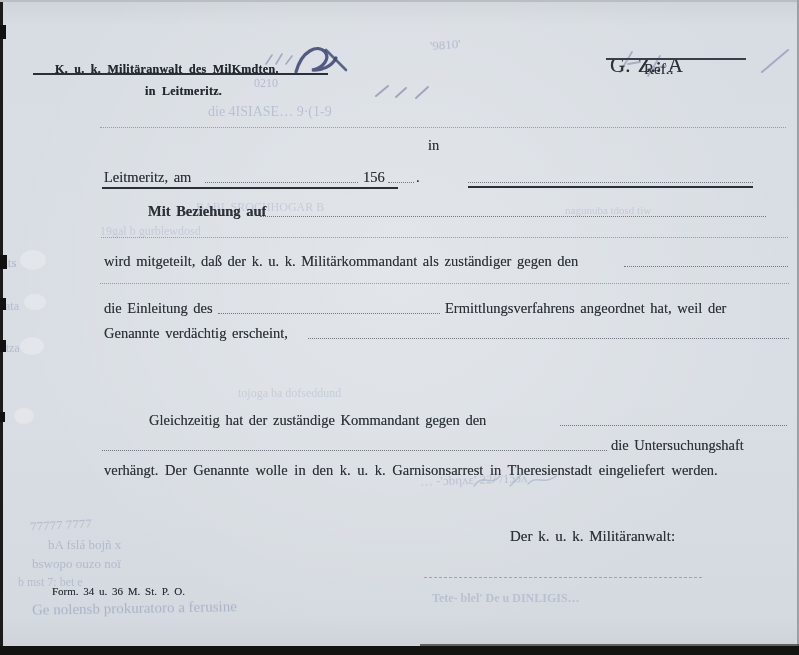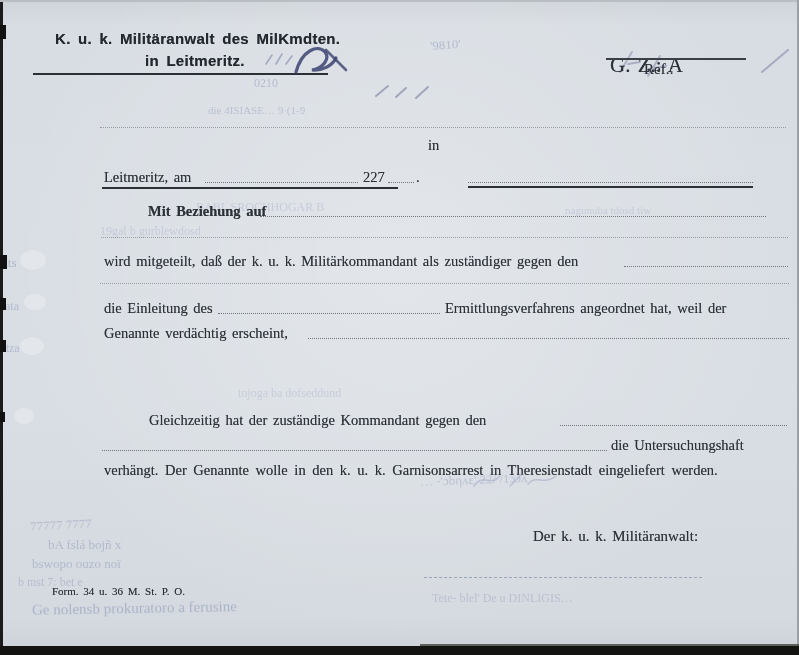--- a/index.html
+++ b/index.html
@@ -7,23 +7,23 @@
     position:relative;width:799px;height:655px;overflow:hidden;
     background:
       radial-gradient(ellipse at 50% 40%, rgba(255,255,255,.25), rgba(255,255,255,0) 70%),
       linear-gradient(180deg,#cfd4da 0%, #d8dde3 4%, #d9dee4 60%, #d5dae0 94%, #cdd2d8 100%);
     font-family:"Liberation Serif", serif;
     color:#2f343b;
   }
   .abs{position:absolute;}
   .print{font-size:14.5px; word-spacing:2px; white-space:nowrap; color:#2c3138;
          text-shadow:0 0 .4px rgba(40,45,55,.55);}
-  .hdr{font-family:Liberation Sans, sans-serif; font-weight:bold; font-size:15px;
+  .hdr{font-family:Liberation Serif, serif; font-weight:bold; font-size:12px;
        letter-spacing:.3px; word-spacing:3px; color:#23272e; white-space:nowrap;
-       text-shadow:0 0 .5px rgba(25,30,40,.6);}
+       text-shadow:0 0 .5px rgba(25,30,40,.6);margin-top:32px;}
   .dotline{height:0;border-bottom:1.6px dotted rgba(72,78,88,.72);}
   .dotline.faint{border-bottom:1.3px dotted rgba(82,88,100,.5);}
   .solidline{background:#2b2f36;height:2px;}
   .thinline{background:#3a3f47;height:1.5px;}
   .dashline{height:0;border-top:1.2px dashed rgba(126,136,158,.65);}
   .bleed{position:absolute;font-family:"Liberation Serif",serif;color:#8e98b8;
          white-space:nowrap;filter:blur(.6px);pointer-events:none;}
   .blot{position:absolute;border-radius:50%;background:#e4e8ec;opacity:.85;}
   .edgeL{position:absolute;left:0;top:0;width:3px;height:655px;background:#1b1b1b;}
   .notch{position:absolute;left:0;background:#111;}
@@ -33,35 +33,35 @@
   .edgeR{position:absolute;right:0;top:0;width:2px;height:655px;background:#9aa0a6;}
   svg.scribble{position:absolute;overflow:visible;}
 </style>
 </head>
 <body>
 
 <div class="page">
 
   <div class="abs" style="left:0;top:0;width:799px;height:655px;">
       <div class="bleed" style="left: 254px; top: 76px; font-size: 12px; opacity: 0.5;">0210</div>
-      <div class="bleed" style="left: 208px; top: 104px; font-size: 11px; opacity: 0.45;">die 4ISIASE…  9·(1-9</div>
+      <div class="bleed" style="left: 208px; top: 104px; font-size: 14px; opacity: 0.45;">die 4ISIASE…  9·(1-9</div>
       <div class="bleed" style="left: 430px; top: 37px; font-size: 13px; opacity: 0.55; transform: rotate(-4deg);">'9810'</div>
       <div class="bleed" style="left: 196px; top: 200px; font-size: 12px; opacity: 0.32;">BABL  SROCHHOGAR  B</div>
       <div class="bleed" style="left: 565px; top: 204px; font-size: 11px; opacity: 0.32;">nagunuba tdosd tiw</div>
       <div class="bleed" style="left: 100px; top: 224px; font-size: 12px; opacity: 0.3;">19gal b gurblewdosd</div>
       <div class="bleed" style="left: 2px; top: 255px; font-size: 13px; opacity: 0.6;">ats</div>
       <div class="bleed" style="left: 1px; top: 299px; font-size: 12px; opacity: 0.5;">-ata</div>
       <div class="bleed" style="left: 1px; top: 341px; font-size: 12px; opacity: 0.5;">stza</div>
       <div class="bleed" style="left: 238px; top: 386px; font-size: 12px; opacity: 0.3;">tojoga ba dofseddund</div>
       <div class="bleed" style="left: 420px; top: 472px; font-size: 13px; opacity: 0.45; transform: rotate(-2deg);">… -'ɔbηʌε' 22/ /1ɔɔʌ</div>
       <div class="bleed" style="left: 30px; top: 517px; font-size: 13px; opacity: 0.5; transform: rotate(-3deg);">77777 7777</div>
       <div class="bleed" style="left: 48px; top: 537px; font-size: 13px; opacity: 0.5;">bA fslá bojñ x</div>
       <div class="bleed" style="left: 32px; top: 556px; font-size: 13px; opacity: 0.5;">bswopo ouzo noï</div>
       <div class="bleed" style="left: 18px; top: 575px; font-size: 12px; opacity: 0.45;">b mst 7: bet e</div>
-      <div class="bleed" style="left: 432px; top: 591px; font-size: 12px; opacity: 0.4;">Tete- blel' De u DINLIGIS…</div>
+      <div class="bleed" style="left: 432px; top: 591px; font-size: 12px; opacity: 0.4; font-weight: bold;">Tete- blel' De u DINLIGIS…</div>
       <div class="bleed" style="left: 32px; top: 600px; font-size: 15px; opacity: 0.6; transform: rotate(-1deg);">Ge nolensb prokuratoro a ferusine</div>
     </div>
 
   <div class="blot" style="left:20px;top:250px;width:26px;height:20px;"></div>
   <div class="blot" style="left:24px;top:294px;width:22px;height:16px;"></div>
   <div class="blot" style="left:20px;top:337px;width:24px;height:18px;"></div>
   <div class="blot" style="left:14px;top:408px;width:20px;height:16px;"></div>
 
   <div class="abs hdr" style="left:55px;top:30px;">K. u. k. Militäranwalt des MilKmdten.</div>
   <div class="abs hdr" style="left:145px;top:52px;">in Leitmeritz.</div>
@@ -87,21 +87,21 @@
   <div class="abs print" style="left:610px;top:37px;font-size:21px;margin-top:16px;">G. Z.: A</div>
   <div class="abs thinline" style="left:606px;top:58px;width:140px;"></div>
   <div class="abs print" style="left:644px;top:61px;font-size:15px;">Ref.:</div>
 
   <div class="abs dotline faint" style="left:100px;top:127px;width:686px;"></div>
 
   <div class="abs print" style="left:428px;top:137px;">in</div>
 
   <div class="abs print" style="left:104px;top:169px;">Leitmeritz, am</div>
   <div class="abs dotline" style="left:205px;top:182px;width:153px;"></div>
-  <div class="abs print" style="left:363px;top:169px;">227</div>
+  <div class="abs print" style="left:363px;top:169px;">156</div>
   <div class="abs dotline" style="left:388px;top:182px;width:26px;"></div>
   <div class="abs print" style="left:416px;top:169px;">.</div>
   <div class="abs solidline" style="left:102px;top:187px;width:296px;"></div>
 
   <div class="abs dotline" style="left:468px;top:182px;width:285px;"></div>
   <div class="abs solidline" style="left:468px;top:186px;width:285px;"></div>
 
   <div class="abs print" style="left:148px;top:203px;font-weight:bold;">Mit Beziehung auf</div>
   <div class="abs dotline" style="left:260px;top:216px;width:506px;"></div>
   <div class="abs dotline faint" style="left:101px;top:237px;width:687px;"></div>
@@ -121,21 +121,21 @@
   <div class="abs dotline" style="left:560px;top:425px;width:227px;"></div>
   <div class="abs dotline" style="left:102px;top:450px;width:505px;"></div>
   <div class="abs print" style="left:611px;top:437px;">die Untersuchungshaft</div>
 
   <div class="abs print" style="left:104px;top:462px;word-spacing:3px;">verhängt. Der Genannte wolle in den k. u. k. Garnisonsarrest in Theresienstadt eingeliefert werden.</div>
 
   <svg class="scribble" style="left:470px;top:468px;" width="90" height="24" viewBox="0 0 90 24">
     <path d="M4,18 C14,4 20,20 30,8 M40,18 L52,6 M58,16 C66,6 74,18 86,8" fill="none" stroke="#9aa3c4" stroke-width="1.6" stroke-linecap="round" opacity=".5"></path>
   </svg>
 
-  <div class="abs print" style="left:533px;top:528px;font-size:15px;text-align:center;">Der k. u. k. Militäranwalt:</div>
+  <div class="abs print" style="left:510px;top:528px;font-size:15px;text-align:center;">Der k. u. k. Militäranwalt:</div>
   <div class="abs dashline" style="left:424px;top:577px;width:278px;"></div>
 
   <div class="abs print" style="left:52px;top:585px;font-size:11px;">Form. 34 u. 36 M. St. P. O.</div>
 
   <div class="edgeL"></div>
   <div class="notch" style="top:25px;width:6px;height:14px;"></div>
   <div class="notch" style="top:255px;width:7px;height:14px;"></div>
   <div class="notch" style="top:298px;width:6px;height:12px;"></div>
   <div class="notch" style="top:340px;width:6px;height:12px;"></div>
   <div class="notch" style="top:412px;width:5px;height:10px;"></div>

